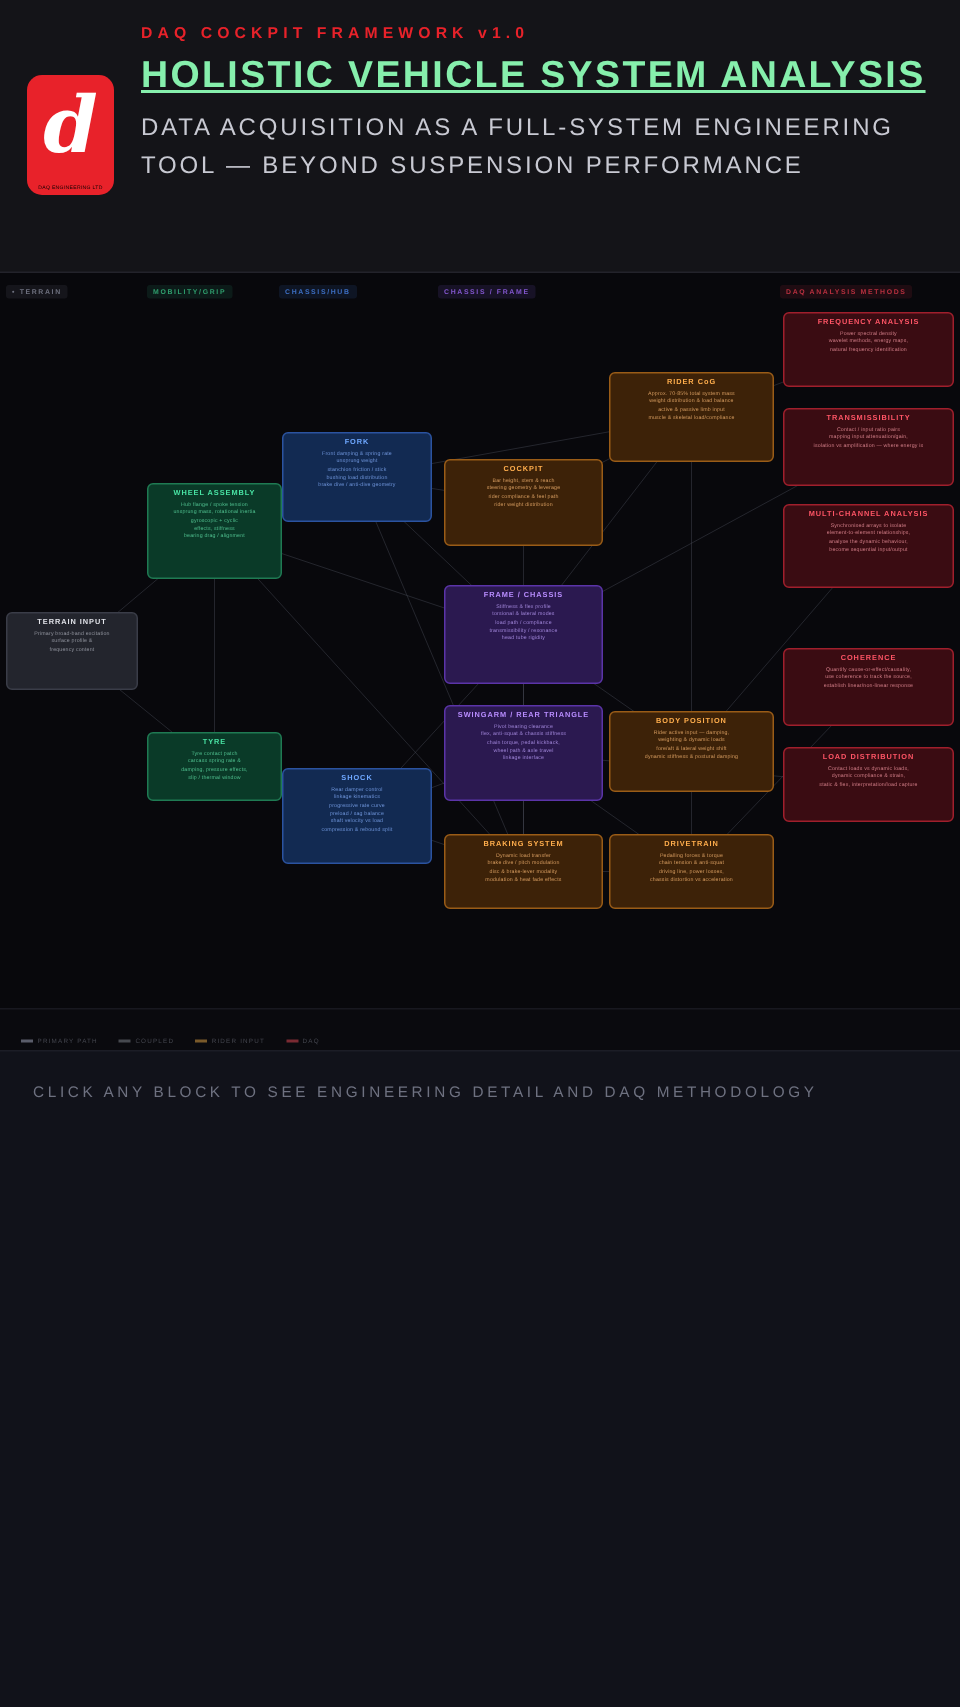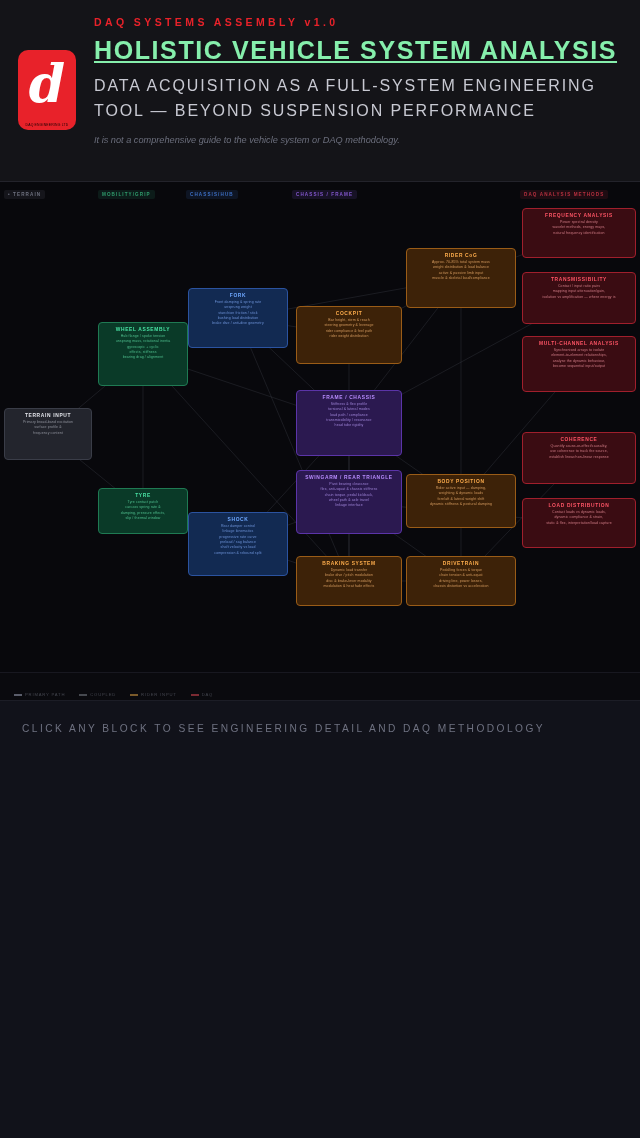--- a/index.html
+++ b/index.html
@@ -142,25 +142,24 @@
 <body>
 
 <div class="page">
 
   <div class="header">
     <div class="logo">
       <div class="d">d</div>
       <div class="lbl">DAQ ENGINEERING LTD</div>
     </div>
     <div class="head-text">
-      <div class="eyebrow">DAQ SYSTEMS ASSEMBLY v1.0</div>
+      <div class="eyebrow">DAQ COCKPIT FRAMEWORK v1.0</div>
       <h1 class="title">HOLISTIC VEHICLE SYSTEM ANALYSIS</h1>
       <div class="subtitle">DATA ACQUISITION AS A FULL-SYSTEM ENGINEERING TOOL — BEYOND SUSPENSION PERFORMANCE</div>
       <div class="note">
-        <div>It is not a comprehensive guide to the vehicle system or DAQ methodology.</div>
       </div>
     </div>
     <div class="head-rule"></div>
   </div>
 
   <div class="diagram" id="diagram">
     <svg class="links" id="linksvg" viewBox="0 0 640 490">
         <line x1="48" y1="252" x2="143" y2="329" stroke="#4d505c" stroke-width="0.55" opacity="0.5"></line>
         <line x1="48" y1="252" x2="143" y2="172" stroke="#4d505c" stroke-width="0.55" opacity="0.5"></line>
         <line x1="143" y1="329" x2="143" y2="172" stroke="#4d505c" stroke-width="0.55" opacity="0.5"></line>

